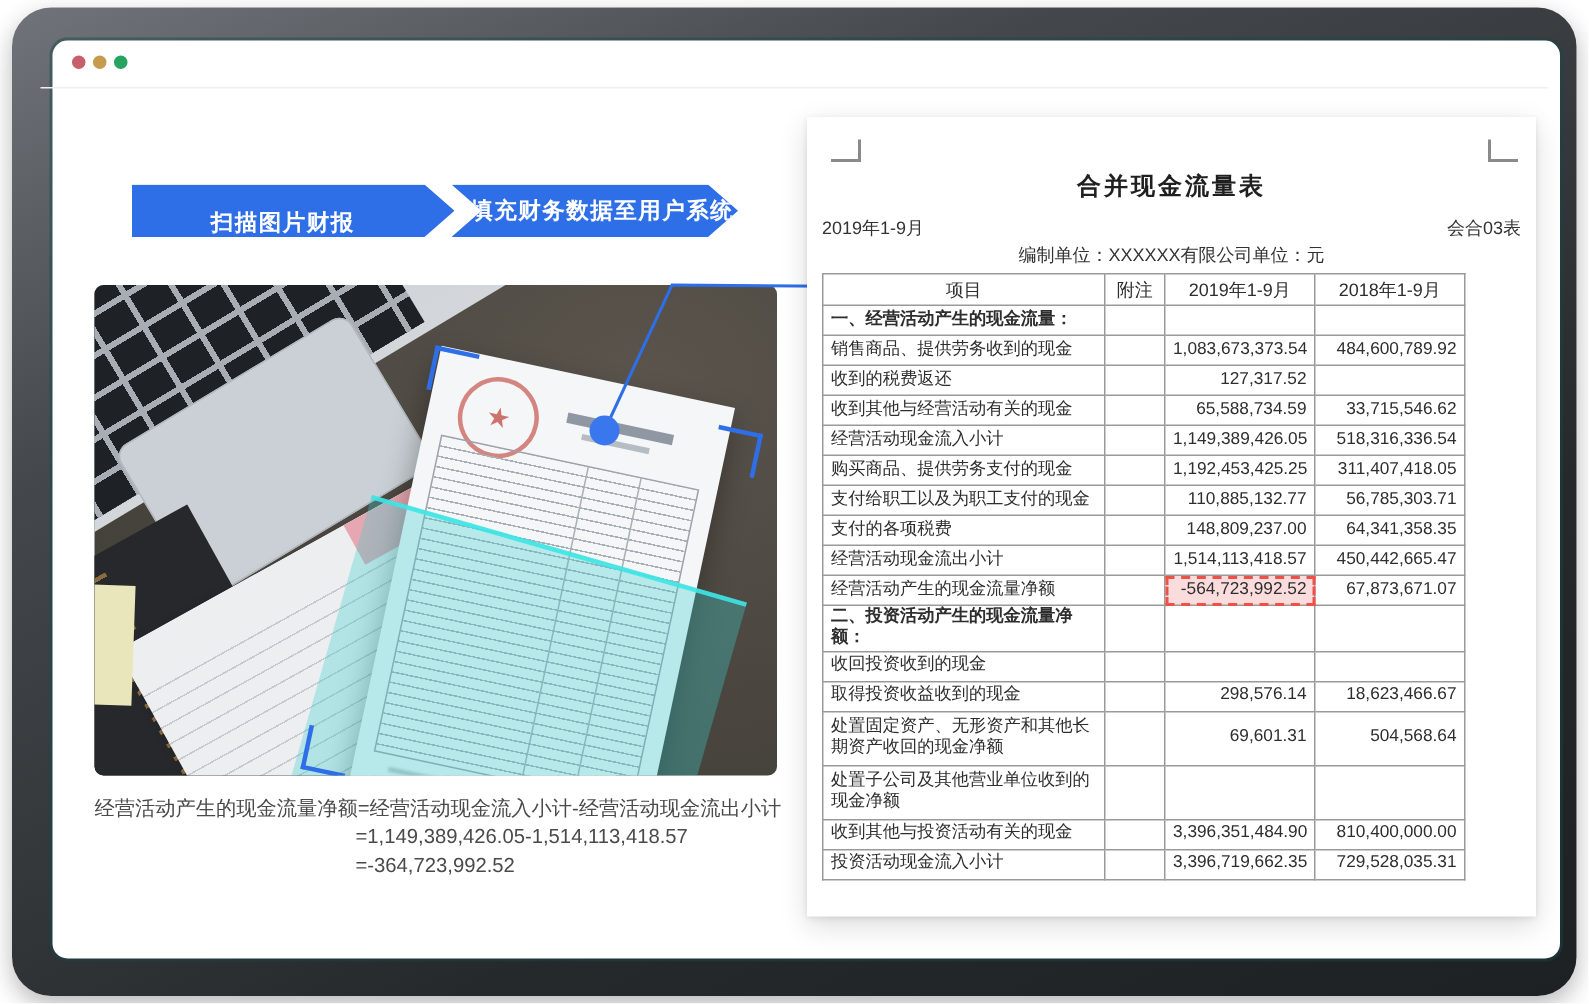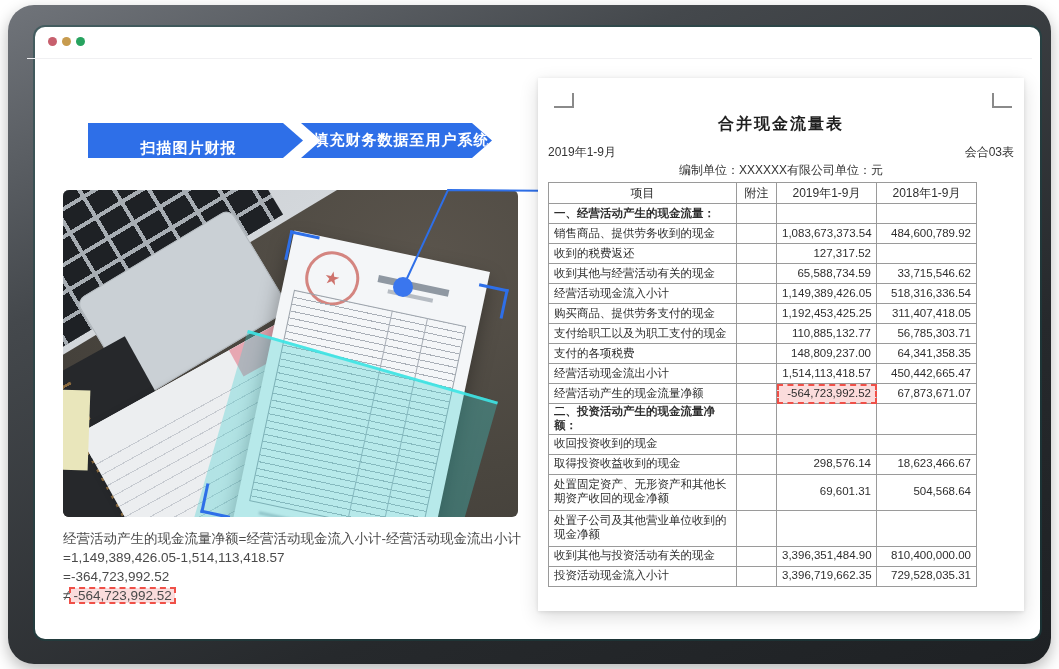--- a/index.html
+++ b/index.html
@@ -93,21 +93,21 @@
     padding:1px 5px; height:20px; line-height:1.2; font-weight:normal; }
   table.cf th { text-align:center; font-size:12px; height:21px; }
   td.num { text-align:right; padding-right:6px; white-space:nowrap; }
   tr.tall td { height:36px; }
   tr.section td:first-child { font-weight:bold; }
   td.hl { background:var(--highlight-bg,#fbdcdc); outline:2px dashed var(--highlight-border,#ef5048); outline-offset:-2px; }
 
   
   .formula { position:absolute; left:63px; top:529px; width:470px; font-size:13.5px; color:#4a4a4a; }
   .formula .fline { line-height:19px; }
-  .f-indent { }
+  .f-indent { margin-left:174px; }
   .hl-span { background:var(--highlight-bg,#fbdcdc); outline:2px dashed var(--highlight-border,#ef5048);
     outline-offset:-1px; padding:0 3px; }
 </style>
 </head>
 <body>
 
 <div id="stage">
   <div class="frame">
     <div class="content"></div>
   </div>
@@ -287,17 +287,14 @@
             <td class="num">729,528,035.31</td>
           </tr>
         </tbody>
     </table>
   </div>
 
   <div class="formula">
     <div class="fline">经营活动产生的现金流量净额=经营活动现金流入小计-经营活动现金流出小计</div>
     <div class="fline f-indent">=1,149,389,426.05-1,514,113,418.57</div>
     <div class="fline f-indent">=-364,723,992.52</div>
-    <div class="fline f-indent">
-      <span>≠</span><span class="hl-span">-564,723,992.52</span>
-    </div>
   </div>
 </div>
 
 </body></html>

